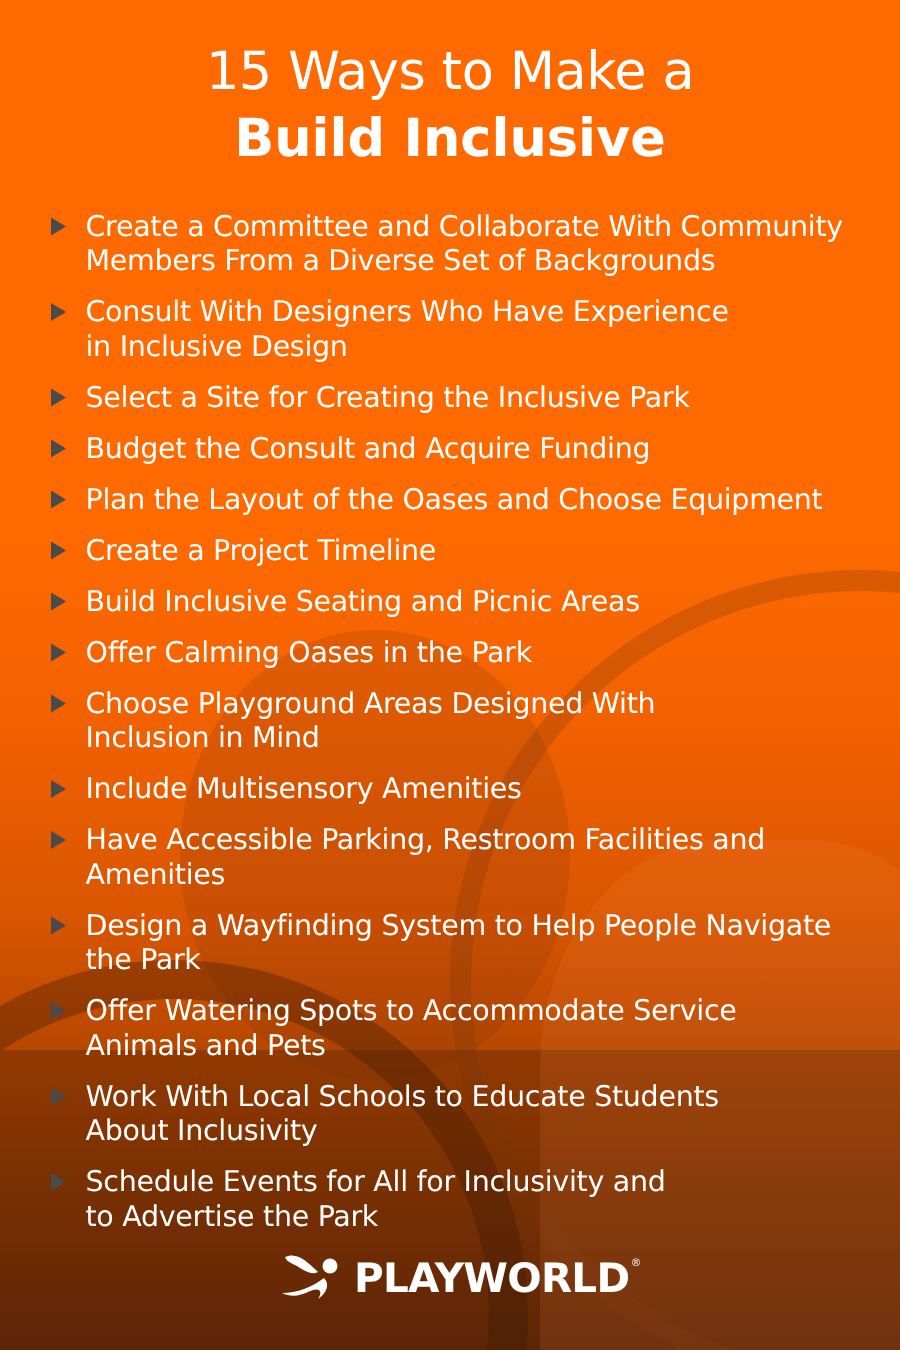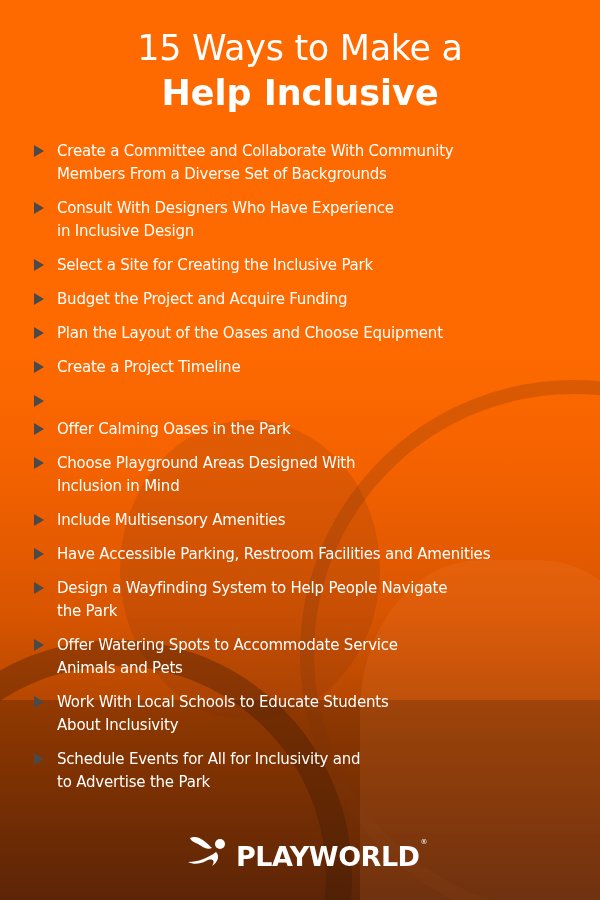--- a/index.html
+++ b/index.html
@@ -14,74 +14,75 @@
   .bg2 { left:300px; top:380px; width:520px; height:520px; border:14px solid rgba(120,50,10,0.25); }
   .bg3 { left:360px; top:560px; width:300px; height:380px; background:rgba(255,150,80,0.12); border-radius:40% 40% 10% 10%; }
   .bg4 { left:120px; top:420px; width:260px; height:300px; background:rgba(120,50,15,0.18); }
   .bg5 { left:0; top:700px; width:600px; height:200px; background:rgba(40,15,5,0.25); border-radius:0; }
 
   .title { position:absolute; left:0; top:26px; width:600px; text-align:center; color:#fff; }
   .title-line1 { font-size:35px; font-weight:normal; line-height:44px; letter-spacing:-0.3px; }
   .title-line2 { font-size:35px; font-weight:bold; line-height:46px; }
 
   .list { position:absolute; left:34px; top:140px; width:560px; margin:0; padding:0; list-style:none; }
-  .item { display:flex; align-items:flex-start; color:#fff; font-size:15px; line-height:23px; margin-bottom:11px; }
+  .item { display:flex; align-items:flex-start; color:#fff; font-size:19px; line-height:23px; margin-bottom:11px; }
   .bullet { width:0; height:0; border-top:6px solid transparent; border-bottom:6px solid transparent;
             border-left:10px solid #4a4a4a; margin-top:5px; margin-right:13px; flex:0 0 auto; }
   .item-text { white-space:pre-line; letter-spacing:-0.2px; }
 
-  .logo { position:absolute; left:186px; top:832px; height:40px; display:flex; align-items:flex-end; }
+  .logo { position:absolute; left:186px; top:832px; height:40px; display:flex; align-items:center; }
   .logo-mark { width:46px; height:40px; }
   .logo-text { color:#fff; font-family:"DejaVu Sans", sans-serif; font-weight:bold; font-size:27px; letter-spacing:-0.5px; margin-left:4px; }
   .logo-reg { color:#fff; font-size:7px; align-self:flex-start; margin-top:6px; margin-left:1px; }
 </style>
 </head>
 <body>
 
 <div class="poster">
   <div class="bg-shape bg5"></div>
   <div class="bg-shape bg4"></div>
   <div class="bg-shape bg2"></div>
   <div class="bg-shape bg3"></div>
   <div class="bg-shape bg1"></div>
 
   <div class="title">
     <div class="title-line1">15 Ways to Make a</div>
-    <div class="title-line2">Help Inclusive</div>
+    <div class="title-line2">Build Inclusive</div>
   </div>
 
   <ul class="list">
     <li class="item">
         <span class="bullet"></span>
         <span class="item-text">Create a Committee and Collaborate With Community
 Members From a Diverse Set of Backgrounds</span>
       </li>
     <li class="item">
         <span class="bullet"></span>
         <span class="item-text">Consult With Designers Who Have Experience
 in Inclusive Design</span>
       </li>
     <li class="item">
         <span class="bullet"></span>
         <span class="item-text">Select a Site for Creating the Inclusive Park</span>
       </li>
     <li class="item">
         <span class="bullet"></span>
-        <span class="item-text">Budget the Project and Acquire Funding</span>
+        <span class="item-text">Budget the Consult and Acquire Funding</span>
       </li>
     <li class="item">
         <span class="bullet"></span>
         <span class="item-text">Plan the Layout of the Oases and Choose Equipment</span>
       </li>
     <li class="item">
         <span class="bullet"></span>
         <span class="item-text">Create a Project Timeline</span>
       </li>
     <li class="item">
         <span class="bullet"></span>
+        <span class="item-text">Build Inclusive Seating and Picnic Areas</span>
       </li>
     <li class="item">
         <span class="bullet"></span>
         <span class="item-text">Offer Calming Oases in the Park</span>
       </li>
     <li class="item">
         <span class="bullet"></span>
         <span class="item-text">Choose Playground Areas Designed With
 Inclusion in Mind</span>
       </li>

